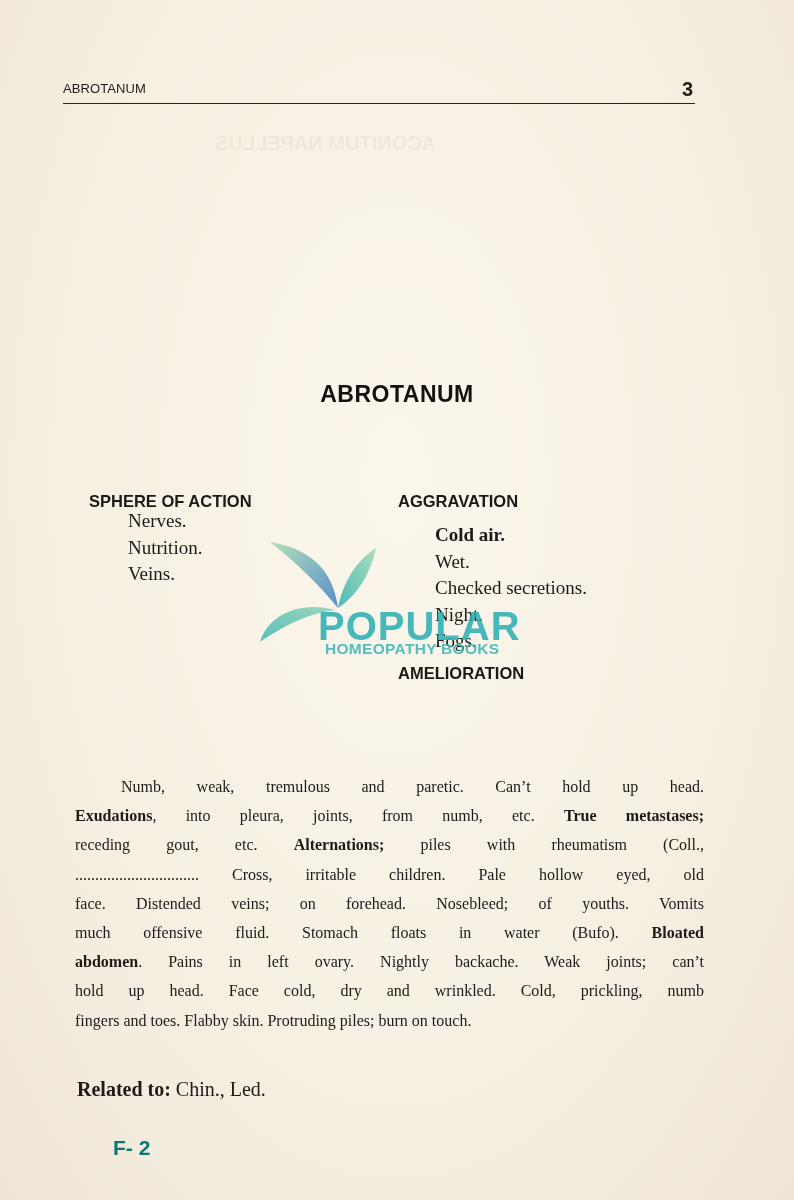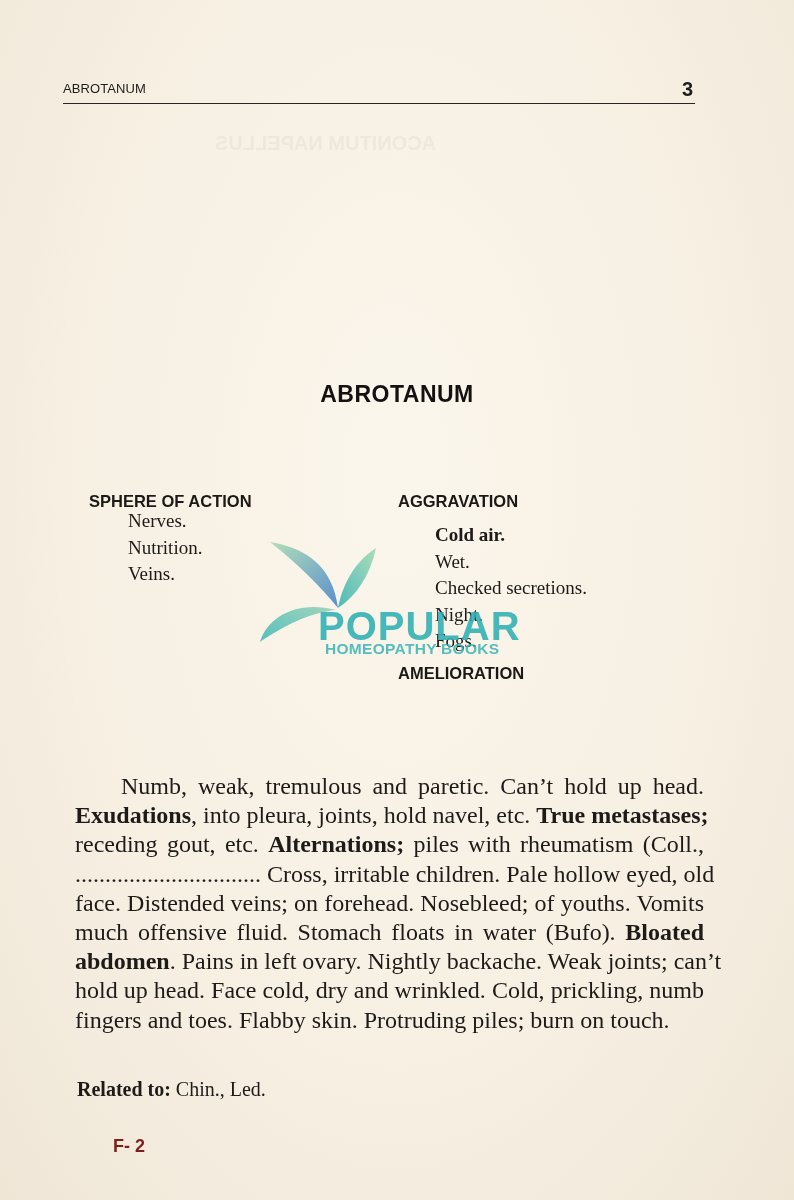--- a/index.html
+++ b/index.html
@@ -67,37 +67,37 @@
     }
     .wm-sub {
       position: absolute; left: 67px; top: 102px;
       font-family: "Liberation Sans", sans-serif; font-weight: bold;
       font-size: 15.5px; letter-spacing: 0.3px; color: rgba(55,180,180,0.85);
     }
 
     
     .body-text {
       position: absolute; left: 75px; top: 772px; width: 629px;
-      font-family: "Liberation Serif", serif; font-size: 24px; line-height: 29.2px;
+      font-family: "Liberation Serif", serif; font-size: 16px; line-height: 29.2px;
       color: #1d1a18; text-align: justify;
     }
     .body-text .line { display: block; white-space: nowrap; text-align-last: justify; text-align: justify; }
     .body-text .line.last { text-align-last: left; }
     .body-text .indent { padding-left: 46px; }
     .body-text b { font-weight: bold; }
 
     .related {
       position: absolute; left: 77px; top: 1078px;
       font-family: "Liberation Serif", serif; font-size: 20px; color: #1d1a18;
     }
     .related b { font-weight: bold; }
 
     .footer-sig {
       position: absolute; left: 113px; top: 1136px;
-      font-family: "Liberation Sans", sans-serif; font-weight: bold; font-size: 18px; color: #7f1d1d;
+      font-family: "Liberation Sans", sans-serif; font-weight: bold; font-size: 21px; color: #0f766e;
     }
   </style>
 </head>
 <body>
 
 <div class="page">
 
   <div class="ghost" style="left:215px;top:132px;">ACONITUM NAPELLUS</div>
 
   <div class="running-head">
@@ -145,21 +145,21 @@
       <path d="M12 4 C50 10 75 30 80 70 C62 48 40 26 12 4 Z" fill="url(#lg1)"></path>
       <path d="M118 10 C112 38 98 58 80 70 C84 48 96 24 118 10 Z" fill="url(#lg2)"></path>
       <path d="M2 104 C10 78 40 62 78 72 C52 74 22 90 2 104 Z" fill="url(#lg3)"></path>
     </svg>
     <div class="wm-text">POPULAR</div>
     <div class="wm-sub">HOMEOPATHY BOOKS</div>
   </div>
 
   <div class="body-text" id="body-text">
       <span class="line indent"><span>Numb, weak, tremulous and paretic. Can’t hold up head.</span></span>
-      <span class="line"><b>Exudations</b><span>, into pleura, joints, hold navel, etc. </span><b>True metastases;</b></span>
+      <span class="line"><b>Exudations</b><span>, into pleura, joints, from numb, etc. </span><b>True metastases;</b></span>
       <span class="line"><span>receding gout, etc. </span><b>Alternations;</b><span>  piles with rheumatism (Coll.,</span></span>
       <span class="line"><span>............................... Cross, irritable children. Pale hollow eyed, old</span></span>
       <span class="line"><span>face. Distended veins; on forehead. Nosebleed; of youths. Vomits</span></span>
       <span class="line"><span>much offensive fluid. Stomach floats in water (Bufo). </span><b>Bloated</b></span>
       <span class="line"><b>abdomen</b><span>. Pains in left ovary. Nightly backache. Weak joints; can’t</span></span>
       <span class="line"><span>hold up head. Face cold, dry and wrinkled. Cold, prickling, numb</span></span>
       <span class="line last"><span>fingers and toes. Flabby skin. Protruding piles; burn on touch.</span></span>
     </div>
 
   <div class="related">

